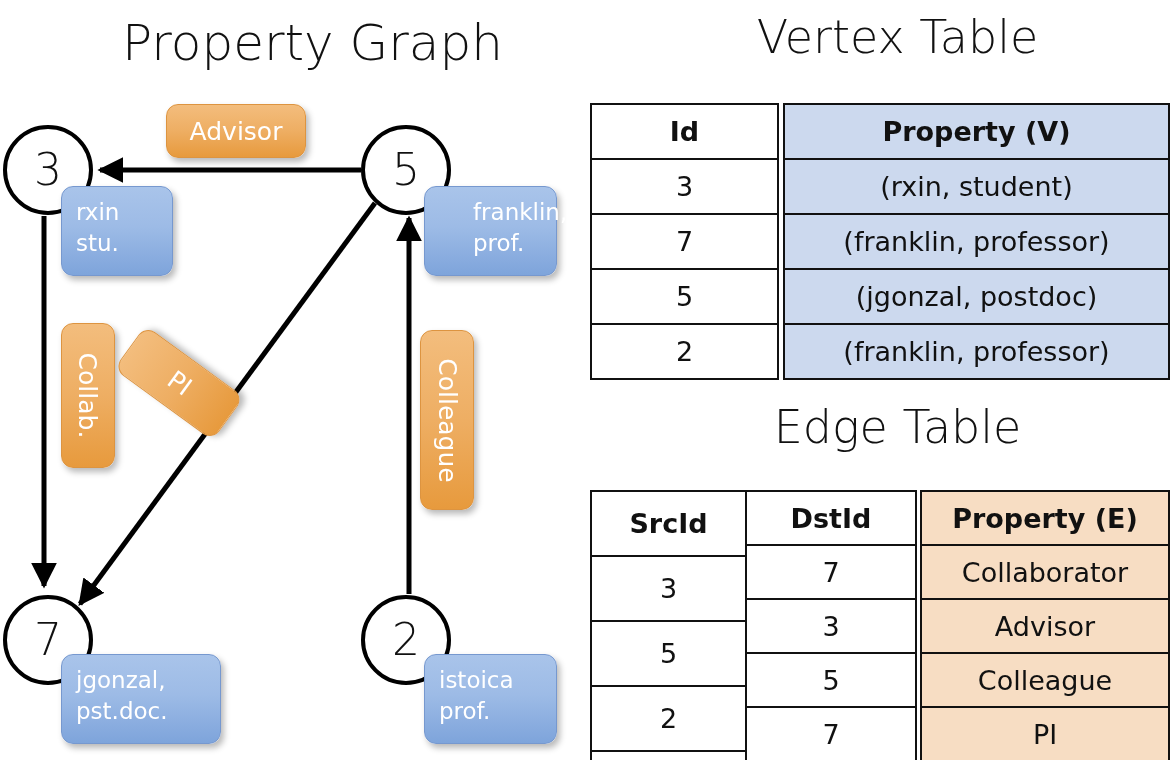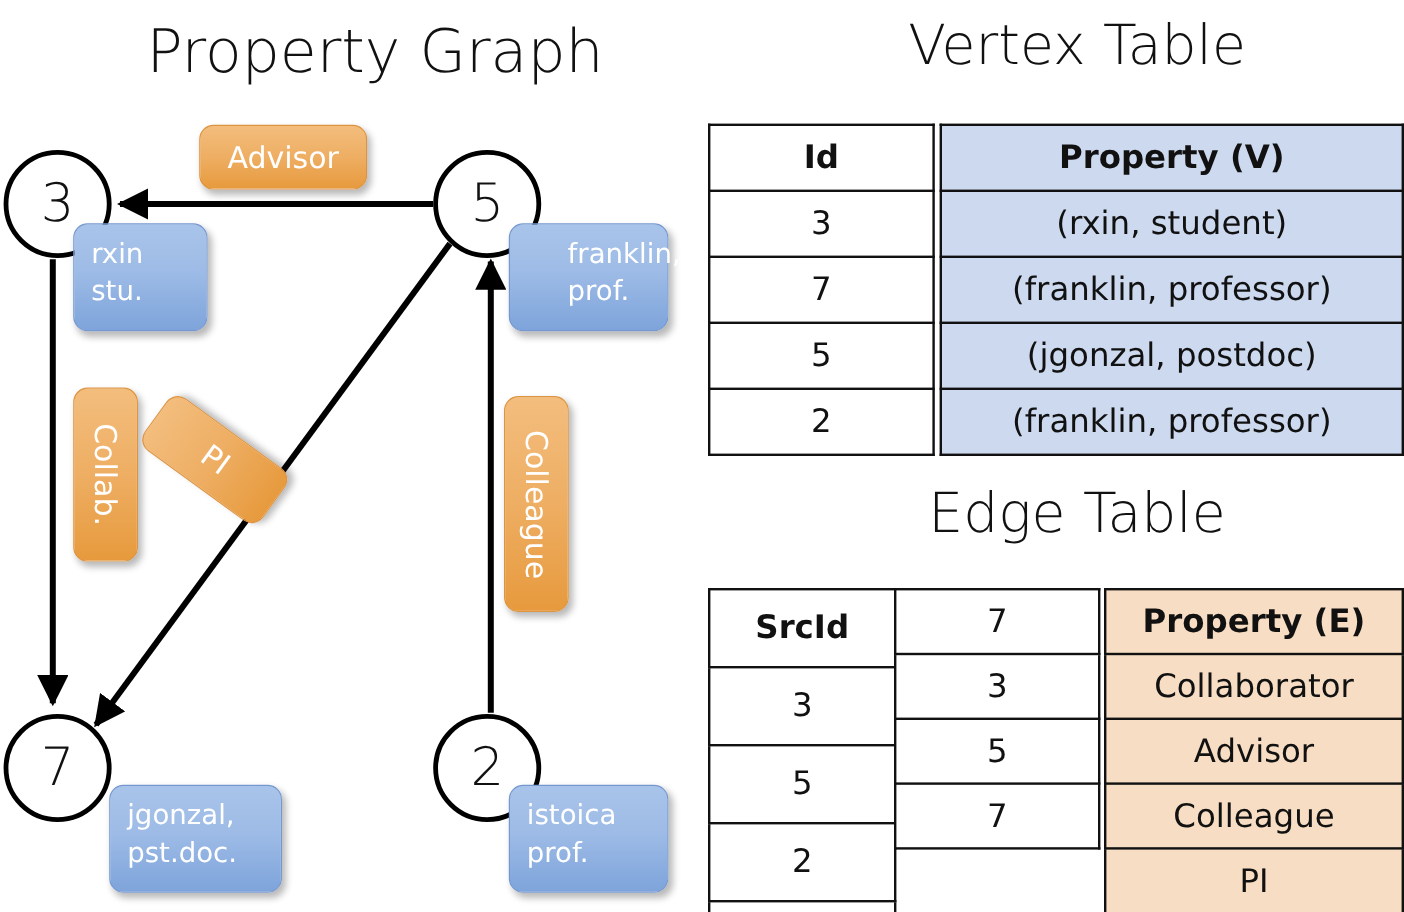--- a/index.html
+++ b/index.html
@@ -141,21 +141,21 @@
       <span>7</span>
     </div>
     <div class="node" style="left:361px;top:595px;">
       <span>2</span>
     </div>
 
     <div class="vbox" style="left:61px;top:186px;width:112px;height:90px;">rxin
 stu.</div>
     <div class="vbox" style="left:424px;top:186px;width:133px;height:90px;padding-left:48px;">franklin,
 prof.</div>
-    <div class="vbox" style="left:61px;top:654px;width:144px;height:90px;margin-left:30px;">jgonzal,
+    <div class="vbox" style="left:61px;top:654px;width:160px;height:90px;">jgonzal,
 pst.doc.</div>
     <div class="vbox" style="left:424px;top:654px;width:133px;height:90px;">istoica
 prof.</div>
 
     <div class="ebox" style="left:166px;top:104px;width:140px;height:54px;">Advisor</div>
 
     <div class="ebox" style="left:61px;top:323px;width:54px;height:145px;">
       <span class="vtxt">Collab.</span>
     </div>
 
@@ -227,20 +227,23 @@
       <td>2</td>
     </tr>
     <tr>
       <td>5</td>
     </tr>
   </tbody>
     </table>
 
   <table id="et-dst" class="tbl">
     <tbody>
+        <tr>
+      <th>DstId</th>
+    </tr>
     <tr>
       <td>7</td>
     </tr>
     <tr>
       <td>3</td>
     </tr>
     <tr>
       <td>5</td>
     </tr>
     <tr>

